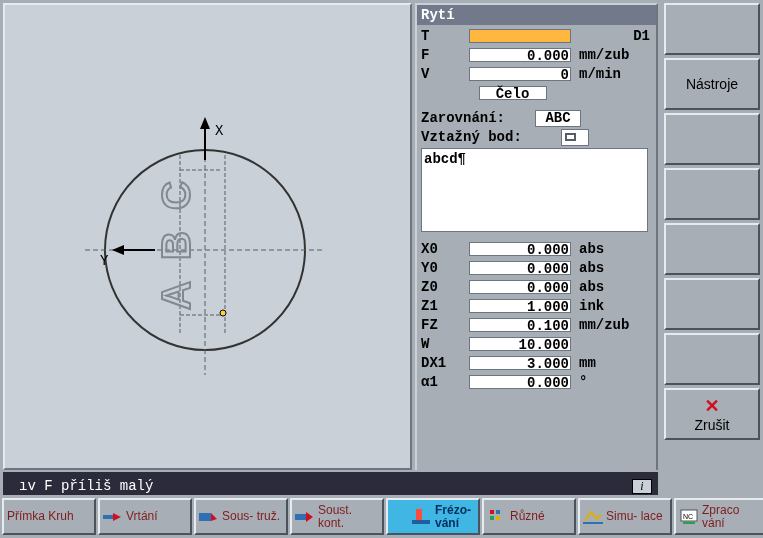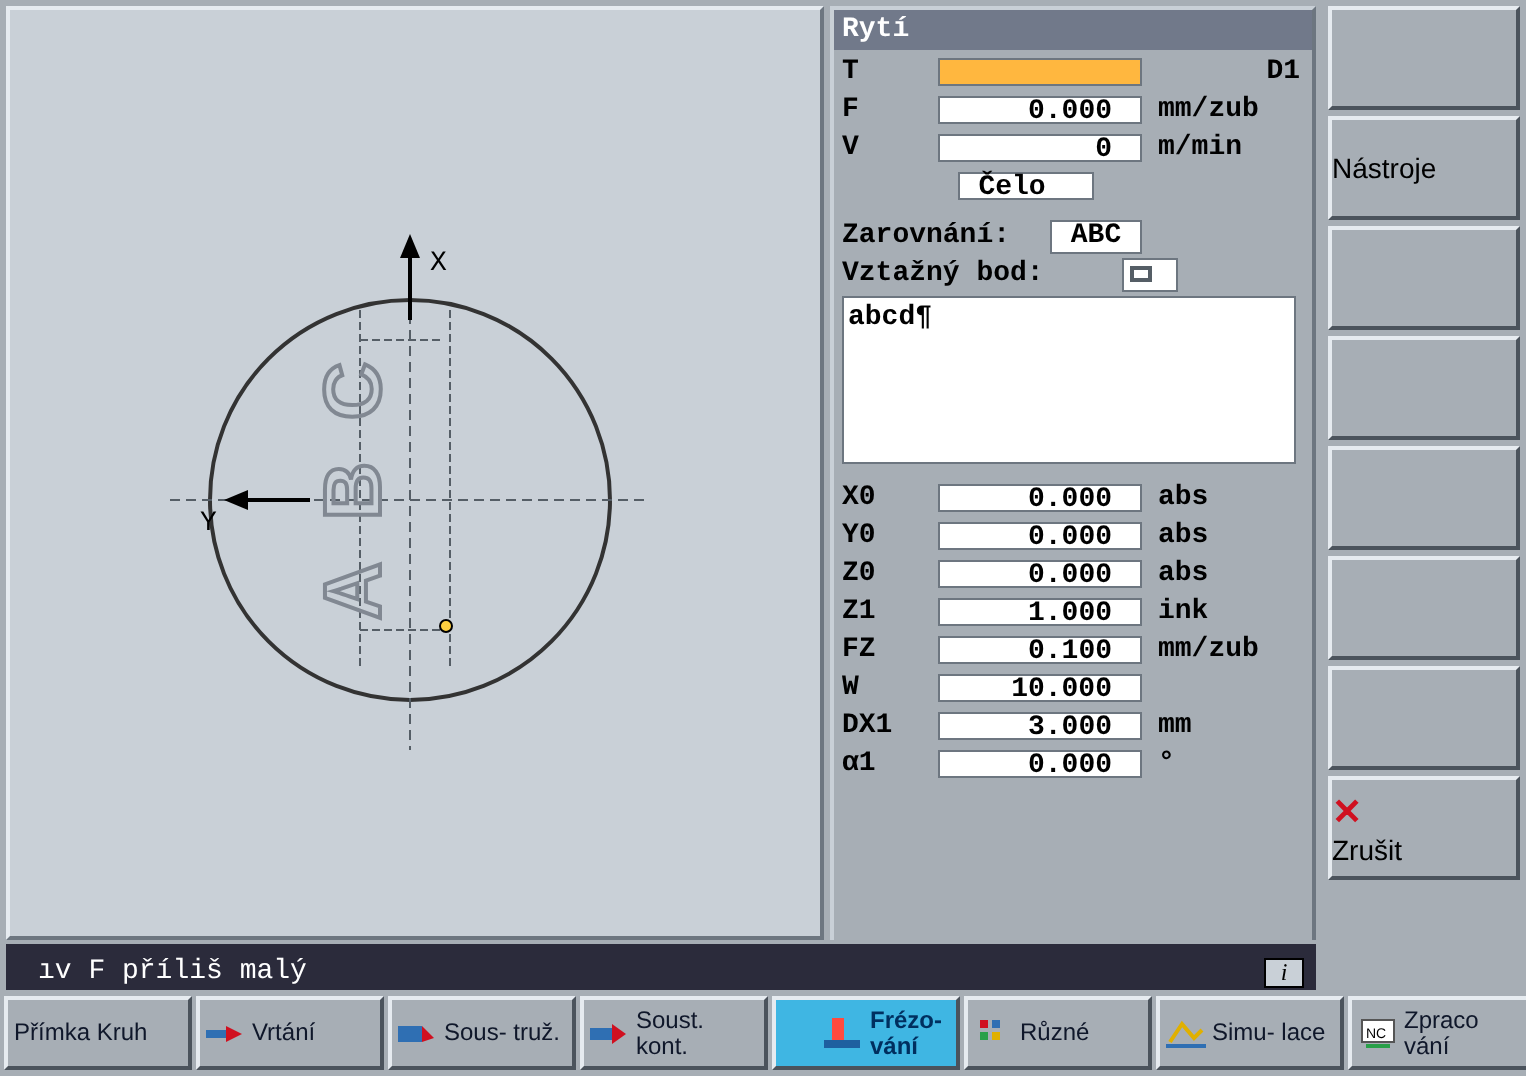--- a/index.html
+++ b/index.html
@@ -53,21 +53,21 @@
   .lab {
     width: 48px;
     font-weight: bold;
   }
   .wlab { width: 104px; font-weight: bold; }
   .val {
     background: #fff;
     border: 1px solid #6d7680;
     height: 14px;
     text-align: right;
-    padding-right: 14px;
+    padding-right: 1px;
     line-height: 15px;
     font-weight: bold;
   }
   .valw { width: 102px; }
   .valw-hl { width: 102px; background: #ffb73f; }
   .unit {
     padding-left: 8px;
     font-weight: bold;
     flex: 0 0 auto;
   }
@@ -82,20 +82,21 @@
     font-weight: bold;
   }
   .abc-box {
     width: 46px;
     height: 17px;
     background: #fff;
     border: 1px solid #6d7680;
     text-align: center;
     line-height: 15px;
     font-weight: bold;
+    margin-left: 10px;
   }
   .ref-ico {
     width: 28px; height: 17px;
     background: #fff;
     border: 1px solid #6d7680;
     margin-left: 10px;
     display: flex; align-items: center; justify-content: flex-start;
     padding-left: 3px;
   }
   .ref-ico span {
@@ -124,20 +125,21 @@
     height: 52px;
     flex: 0 0 52px;
     margin: 3px 3px 0 3px;
     background: #a7aeb5;
     border-top: 2px solid #e6ebf0;
     border-left: 2px solid #e6ebf0;
     border-right: 2px solid #4b535c;
     border-bottom: 2px solid #4b535c;
     display: flex;
     flex-direction: column;
+    align-items: center;
     justify-content: center;
     font-family: Arial, sans-serif;
     font-size: 14px;
     color: #000;
   }
   .rbtn .x { color: #d01020; font-weight: bold; font-size: 18px; }
   .statusbar {
     position: absolute;
     left: 3px; top: 472px;
     width: 655px; height: 28px;
@@ -175,21 +177,21 @@
     margin: 3px 0 0 2px;
     background: #a7aeb5;
     border-top: 2px solid #e6ebf0;
     border-left: 2px solid #e6ebf0;
     border-right: 2px solid #4b535c;
     border-bottom: 2px solid #4b535c;
     display: flex;
     align-items: center;
     font-family: Arial, sans-serif;
     font-size: 12px;
-    color: #0f172a;
+    color: #7f1d1d;
     padding: 0 3px;
   }
   .bbtn.active {
     background: #3fb6e3;
     color: #002f5f;
     font-weight: bold;
     padding-left: 24px;
   }
   .bico {
     width: 20px; height: 20px;

